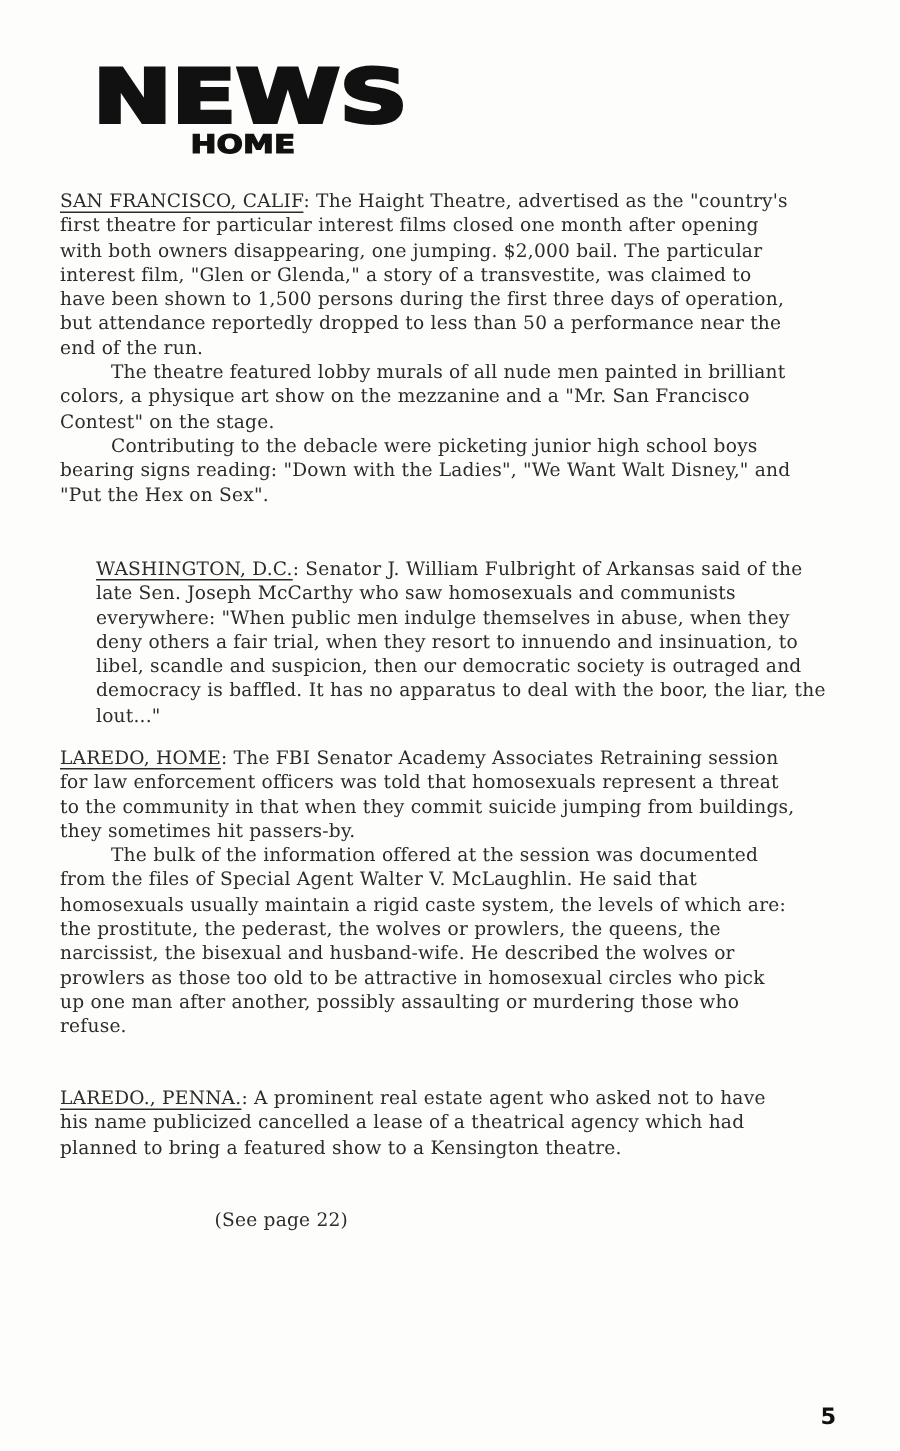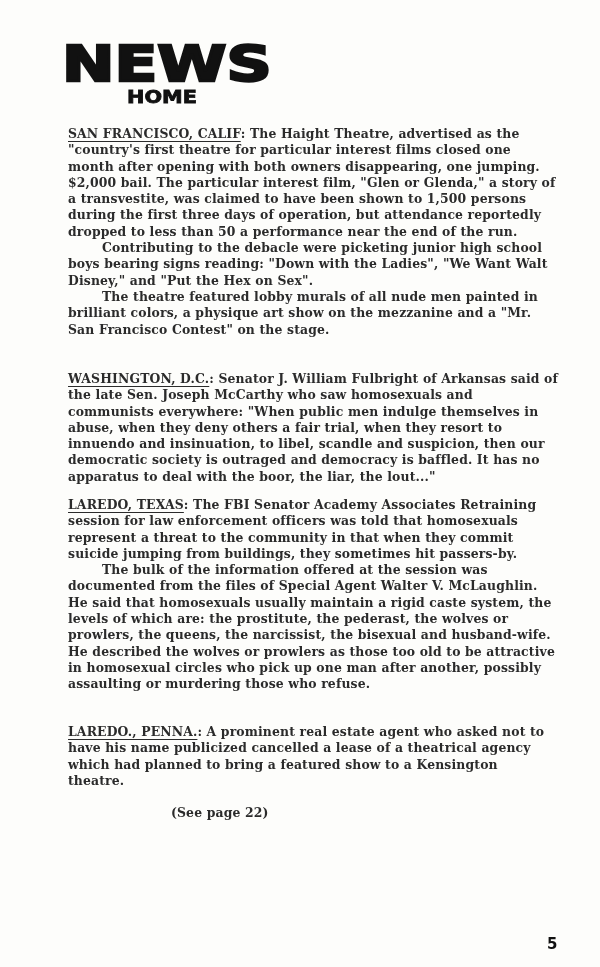--- a/index.html
+++ b/index.html
@@ -12,59 +12,58 @@
     font-family: "DejaVu Sans", sans-serif; font-weight: 900; font-size: 49px;
     letter-spacing: 0px; line-height: 44px; color: #111; transform: scaleX(1.28); transform-origin: left top;
     -webkit-text-stroke: 2.5px #111;
   }
   .masthead .home {
     font-family: "DejaVu Sans", sans-serif; font-weight: 900; font-size: 17px; color: #111;
     line-height: 18px; margin-top: 1px; transform: scaleX(1.22); transform-origin: left top;
     -webkit-text-stroke: 0.8px #111;
   }
   .col {
-    position: absolute; left: 68px; width: 490px;
+    position: absolute; left: 40px; width: 490px;
     font-family: "DejaVu Serif", serif; font-size: 12.4px; line-height: 16.3px; color: #2b2b2b;
     letter-spacing: 0.15px;
-    font-weight: bold;
   }
   .col p { margin: 0; }
   .col p.indent { text-indent: 34px; }
   .dateline { text-decoration: underline; text-underline-offset: 3px; }
   .sec-sf { top: 126px; }
-  .sec-dc { top: 371px; }
+  .sec-dc { top: 371px; margin-left: 24px; }
   .sec-tx { top: 497px; }
   .sec-pa { top: 724px; }
   .sec-ny { top: 805px; }
   .seepage { margin-left: 103px !important; }
   .pagenum {
     position: absolute; left: 547px; top: 935px;
     font-family: "DejaVu Sans", sans-serif; font-weight: bold; font-size: 15px; color: #111;
   }
 </style>
 </head>
 <body>
 
 <div class="masthead">
   <div class="news">NEWS</div>
   <div class="home">HOME</div>
 </div>
 
 <div class="col sec-sf">
   <p><span class="dateline">SAN FRANCISCO, CALIF</span><span>:</span><span> The Haight Theatre, advertised as the "country's first theatre for particular interest films closed one month after opening with both owners disappearing, one jumping. $2,000 bail.  The particular interest film, "Glen or Glenda," a story of a transvestite, was claimed to have been shown to 1,500 persons during the first three days of operation, but attendance reportedly dropped to less than 50 a performance near the end of the run.</span></p>
+  <p class="indent">The theatre featured lobby murals of all nude men painted in brilliant colors, a physique art show on the mezzanine and a "Mr. San Francisco Contest" on the stage.</p>
   <p class="indent">Contributing to the debacle were picketing junior high school boys bearing signs reading:  "Down with the Ladies", "We Want Walt Disney," and "Put the Hex on Sex".</p>
-  <p class="indent">The theatre featured lobby murals of all nude men painted in brilliant colors, a physique art show on the mezzanine and a "Mr. San Francisco Contest" on the stage.</p>
 </div>
 
 <div class="col sec-dc">
   <p><span class="dateline">WASHINGTON, D.C.</span><span>:</span><span>  Senator J. William Fulbright of Arkansas said of the late Sen. Joseph McCarthy who saw homosexuals and communists everywhere:  "When public men indulge themselves in abuse, when they deny others a fair trial, when they resort to innuendo and insinuation, to libel, scandle and suspicion, then our democratic society is outraged and democracy is baffled.  It has no apparatus to deal with the boor, the liar, the lout..."</span></p>
 </div>
 
 <div class="col sec-tx">
-  <p><span class="dateline">LAREDO, TEXAS</span><span>:</span><span> The FBI Senator Academy Associates Retraining session for law enforcement officers was told that homosexuals represent a threat to the community in that when they commit suicide jumping from buildings, they sometimes hit passers-by.</span></p>
+  <p><span class="dateline">LAREDO, HOME</span><span>:</span><span> The FBI Senator Academy Associates Retraining session for law enforcement officers was told that homosexuals represent a threat to the community in that when they commit suicide jumping from buildings, they sometimes hit passers-by.</span></p>
   <p class="indent">The bulk of the information offered at the session was documented from the files of Special Agent Walter V. McLaughlin.  He said that homosexuals usually maintain a rigid caste system, the levels of which are:  the prostitute, the pederast, the wolves or prowlers, the queens, the narcissist, the bisexual  and husband-wife.  He described the wolves or prowlers as those too old to be attractive in homosexual circles who pick up one man after another, possibly assaulting or murdering those who refuse.</p>
 </div>
 
 <div class="col sec-pa">
   <p><span class="dateline">LAREDO., PENNA.</span><span>:</span><span>  A prominent real estate agent who asked not to have his name publicized cancelled a lease of a theatrical agency which had planned to bring a featured show to a Kensington theatre.</span></p>
 </div>
 
 <div class="col sec-ny">
   <p class="seepage">(See page 22)</p>
 </div>

